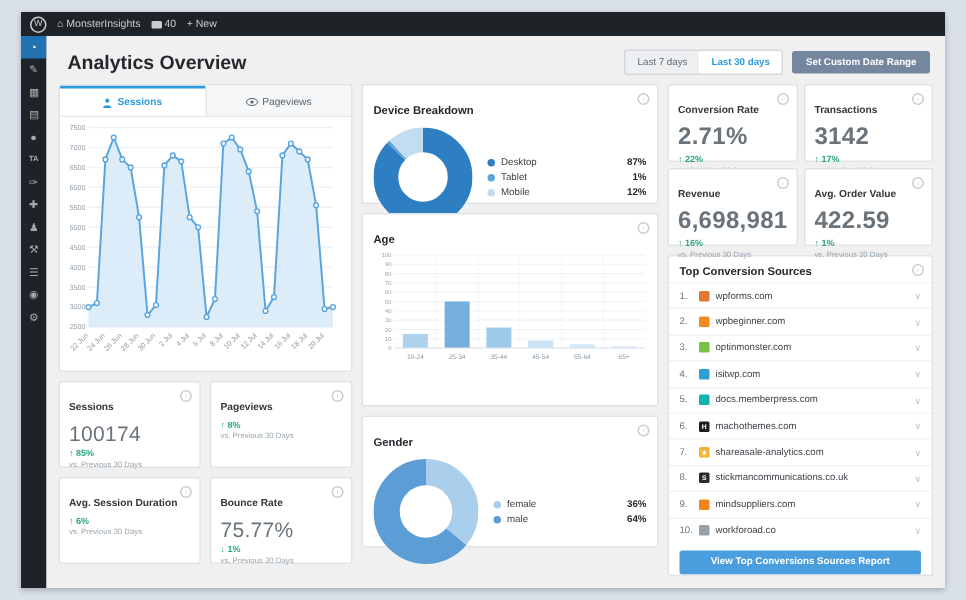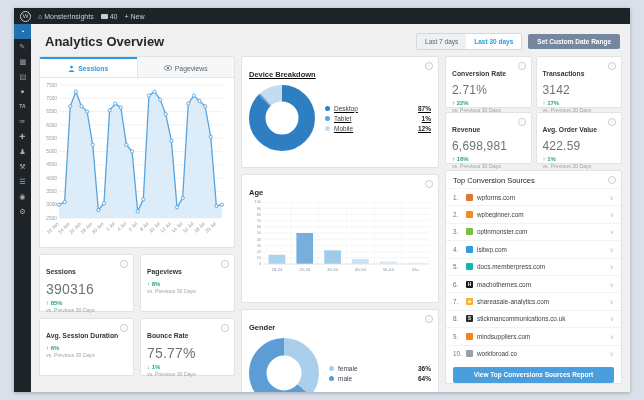--- a/index.html
+++ b/index.html
@@ -39,37 +39,37 @@
   .tab + .tab{border-left:1px solid #e4e7ea;}
   .tab svg{display:block;}
   
   .stats2{display:grid;grid-template-columns:1fr 1fr;gap:6px;}
   .stat{padding:5px 6px;position:relative;}
   .stat.h58{height:58px;}
   .stat.h52{height:52px;}
   .stat-label{font-size:6.8px;font-weight:bold;color:#32373c;}
   .info{position:absolute;right:5px;top:5px;width:6px;height:6px;border:1px solid #c6cdd3;border-radius:50%;color:#c6cdd3;font-size:4px;line-height:6px;text-align:center;font-style:italic;cursor:pointer;}
   .stat-value{font-size:14px;color:#6a737a;margin-top:3px;letter-spacing:.2px;}
-  .stat.h52 .stat-value{font-size:12px;}
+  .stat.h52 .stat-value{font-size:16px;font-weight:bold;}
   .stat-change{font-size:6px;font-weight:bold;color:#2aa57c;margin-top:3px;}
   .stat-compare{font-size:5.2px;color:#9aa5ac;margin-top:1px;}
   
   .mid-card{margin-bottom:6px;padding:6px 7px;position:relative;}
   .mid-title{font-size:7.5px;font-weight:bold;color:#23282d;}
   .donut-row{display:flex;align-items:center;margin-top:4px;}
   .legend{list-style:none;margin:0 0 0 10px;padding:0;flex:1;}
   .legend li{display:flex;align-items:center;font-size:6.5px;color:#3c434a;margin:3px 0;}
   .dot{width:5px;height:5px;border-radius:50%;margin-right:4px;flex:none;}
   .leg-name{flex:1;}
   .leg-val{font-weight:bold;color:#23282d;}
   
   .ecom-grid{display:grid;grid-template-columns:1fr 1fr;gap:4px;margin-bottom:6px;}
   .sources{height:214px;padding:0;overflow:hidden;}
   .src-head{display:flex;align-items:center;justify-content:space-between;padding:5px 7px 3px;position:relative;}
-  .src-title{font-size:7.5px;font-weight:normal;color:#23282d;}
+  .src-title{font-size:7.5px;font-weight:bold;color:#23282d;}
   .src-list{list-style:none;margin:0;padding:0;}
   .src-list li{display:flex;align-items:center;gap:4px;padding:0 7px;height:16.4px;border-top:1px solid #f0f2f4;font-size:6.4px;color:#3c434a;cursor:pointer;}
   .src-rank{color:#6b7680;width:9px;flex:none;}
   .src-ico{width:7px;height:7px;border-radius:1px;flex:none;display:flex;align-items:center;justify-content:center;color:#fff;font-size:4.5px;font-weight:bold;}
   .src-domain{flex:1;overflow:hidden;white-space:nowrap;}
   .src-chev{color:#b7bfc6;font-size:6px;flex:none;}
   .src-btn{display:block;width:calc(100% - 14px);margin:5px 7px;height:16px;background:#4a9edd;border:none;border-radius:2px;color:#fff;font-size:6.5px;font-weight:bold;font-family:inherit;cursor:pointer;}
 </style>
 </head>
 <body>
@@ -234,21 +234,21 @@
               <text transform="translate(131.41379310344828,146) rotate(-45)" text-anchor="end" font-size="4.8" fill="#8b98a3">12 Jul</text>
               <text transform="translate(142.65517241379308,146) rotate(-45)" text-anchor="end" font-size="4.8" fill="#8b98a3">14 Jul</text>
               <text transform="translate(153.89655172413794,146) rotate(-45)" text-anchor="end" font-size="4.8" fill="#8b98a3">16 Jul</text>
               <text transform="translate(165.13793103448276,146) rotate(-45)" text-anchor="end" font-size="4.8" fill="#8b98a3">18 Jul</text>
               <text transform="translate(176.3793103448276,146) rotate(-45)" text-anchor="end" font-size="4.8" fill="#8b98a3">20 Jul</text>
             </svg>
         </div>
         <div class="stats2">
           <div class="card stat h58">
             <span class="stat-label">Sessions</span><span class="info">i</span>
-            <div class="stat-value">390316</div>
+            <div class="stat-value">100174</div>
             <div class="stat-change">↑ 85%</div>
             <div class="stat-compare">vs. Previous 30 Days</div>
           </div>
           <div class="card stat h58">
             <span class="stat-label">Pageviews</span><span class="info">i</span>
             <div class="stat-change">↑ 8%</div>
             <div class="stat-compare">vs. Previous 30 Days</div>
           </div>
           <div class="card stat h58">
             <span class="stat-label">Avg. Session Duration</span><span class="info">i</span>
@@ -258,21 +258,21 @@
           <div class="card stat h58">
             <span class="stat-label">Bounce Rate</span><span class="info">i</span>
             <div class="stat-value">75.77%</div>
             <div class="stat-change">↓ 1%</div>
             <div class="stat-compare">vs. Previous 30 Days</div>
           </div>
         </div>
       </div>
 
       <div class="col2">
-        <div class="card mid-card" style="height:112px;text-decoration:underline;">
+        <div class="card mid-card" style="height:80px;">
           <span class="mid-title">Device Breakdown</span><span class="info">i</span>
           <div class="donut-row">
             <svg id="device-donut" width="66" height="66" viewBox="0 0 52 52">
                 <circle cx="26" cy="26" r="19.5" fill="none" stroke="#2e7fc2" stroke-width="13" stroke-dasharray="106.59423873630168 122.52211349000193" stroke-dashoffset="0" transform="rotate(-90 26 26)"></circle>
                 <circle cx="26" cy="26" r="19.5" fill="none" stroke="#5ca4d8" stroke-width="13" stroke-dasharray="1.2252211349000193 122.52211349000193" stroke-dashoffset="-106.59423873630168" transform="rotate(-90 26 26)"></circle>
                 <circle cx="26" cy="26" r="19.5" fill="none" stroke="#c2ddf2" stroke-width="13" stroke-dasharray="14.70265361880023 122.52211349000193" stroke-dashoffset="-107.8194598712017" transform="rotate(-90 26 26)"></circle>
               </svg>
             <ul class="legend" id="device-legend">
                 <li>
                   <span class="dot" style="background: rgb(46, 127, 194);"></span>

